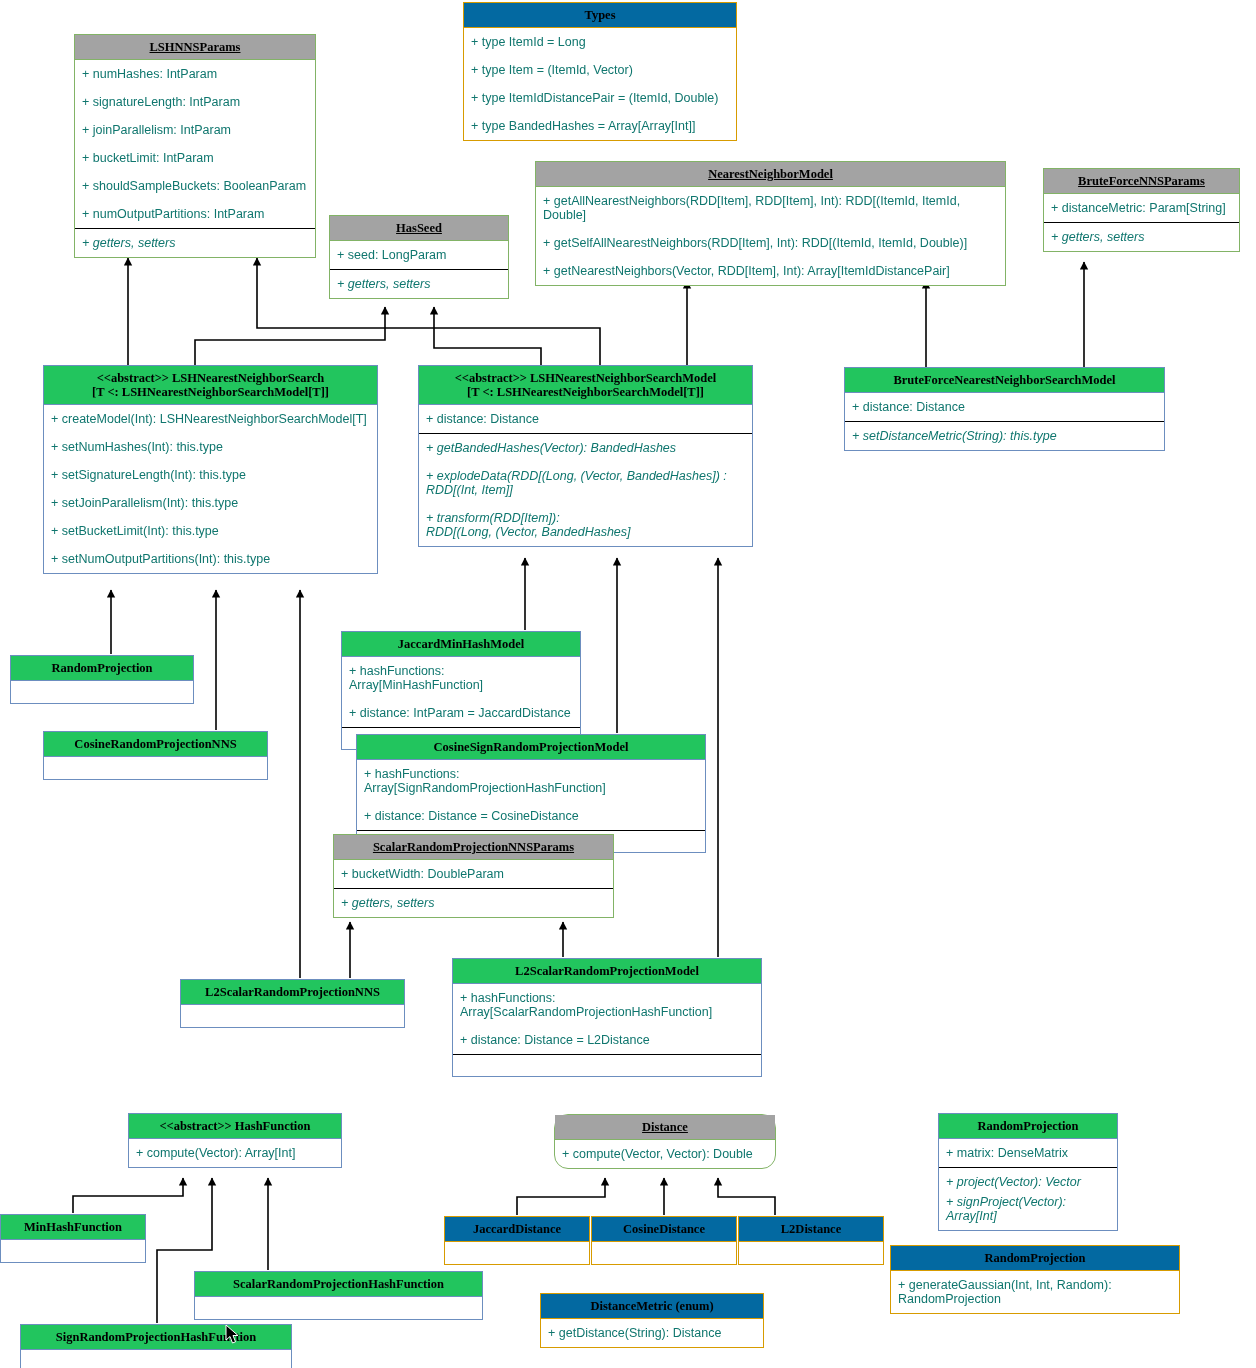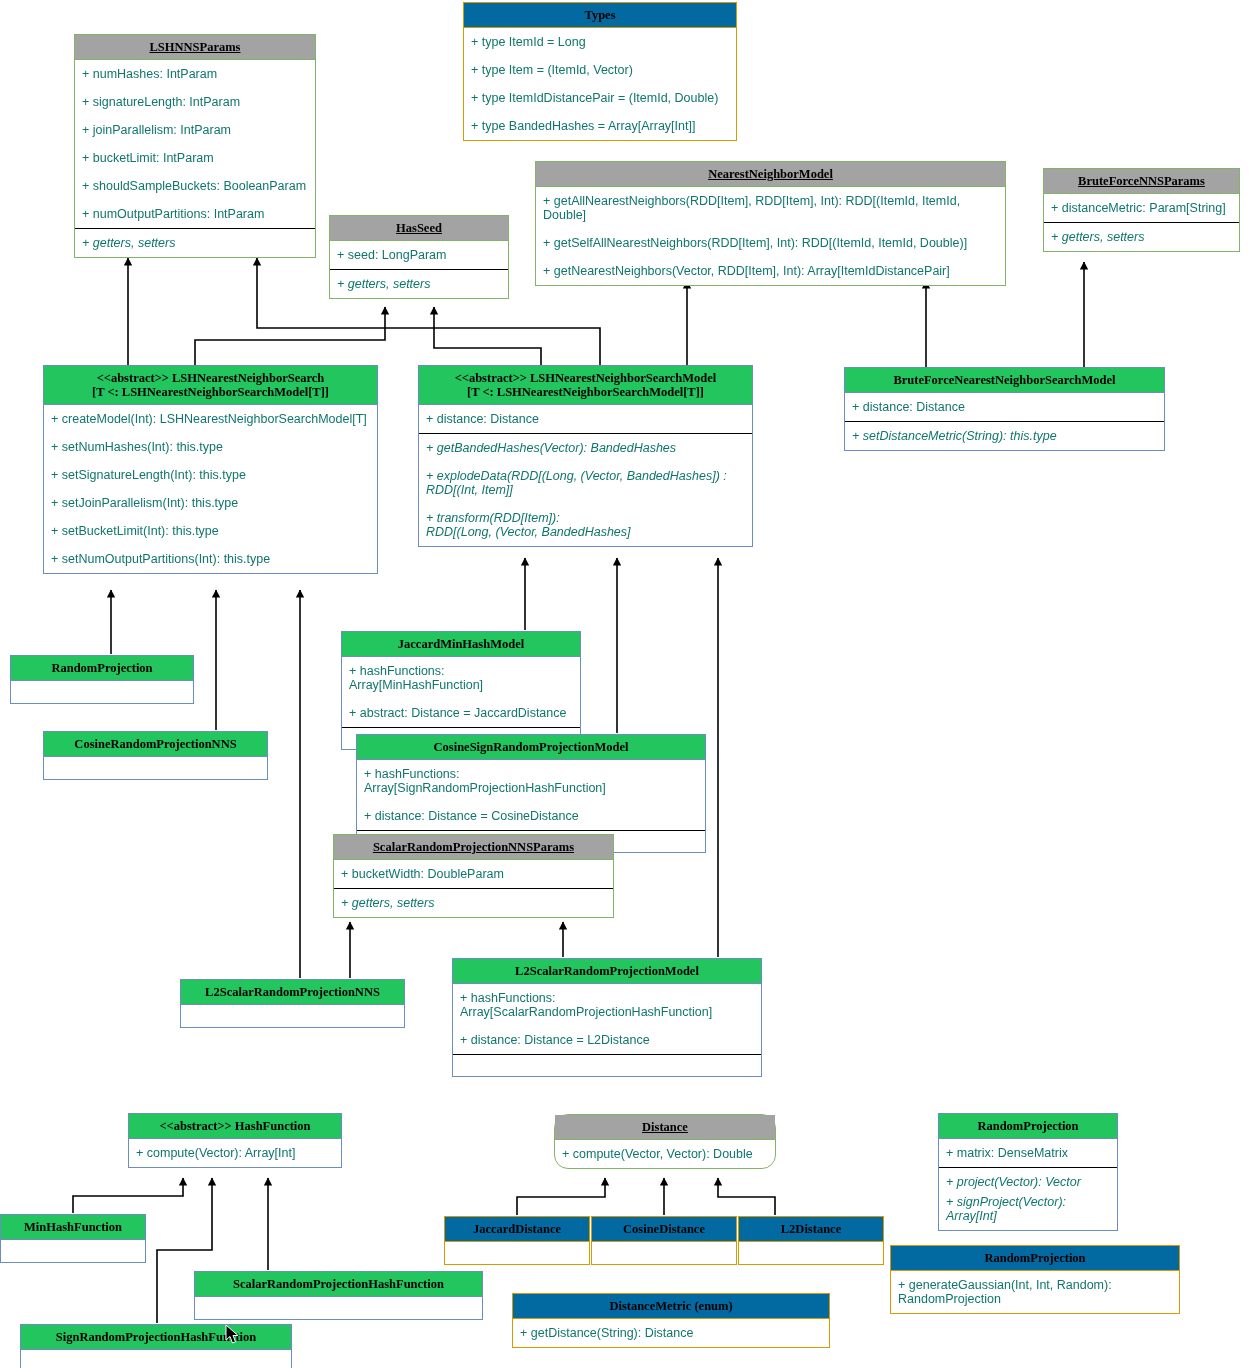--- a/index.html
+++ b/index.html
@@ -233,21 +233,21 @@
 
   <div class="uml blue" style="left:43px; top:731px; width:225px;">
     <div class="hdr">CosineRandomProjectionNNS</div>
     <div class="sect empty"></div>
   </div>
 
   <div class="uml blue" style="left:341px; top:631px; width:240px;">
     <div class="hdr">JaccardMinHashModel</div>
     <div class="sect">
       <div class="row">+ hashFunctions: Array[MinHashFunction]</div>
-      <div class="row">+ abstract: Distance = JaccardDistance</div>
+      <div class="row">+ distance: IntParam = JaccardDistance</div>
     </div>
     <div class="sect empty"></div>
   </div>
 
   <div class="uml blue" style="left:356px; top:734px; width:350px;">
     <div class="hdr">CosineSignRandomProjectionModel</div>
     <div class="sect">
       <div class="row">+ hashFunctions: Array[SignRandomProjectionHashFunction]</div>
       <div class="row">+ distance: Distance = CosineDistance</div>
     </div>
@@ -315,21 +315,21 @@
   <div class="uml orange" style="left:591px; top:1216px; width:146px;">
     <div class="hdr">CosineDistance</div>
     <div class="sect empty"></div>
   </div>
 
   <div class="uml orange" style="left:738px; top:1216px; width:146px;">
     <div class="hdr">L2Distance</div>
     <div class="sect empty"></div>
   </div>
 
-  <div class="uml orange" style="left:512px; top:1293px; width:318px;">
+  <div class="uml orange" style="left:540px; top:1293px; width:224px;">
     <div class="hdr">DistanceMetric (enum)</div>
     <div class="sect">
       <div class="row">+ getDistance(String): Distance</div>
     </div>
   </div>
 
   <div class="uml blue" style="left:938px; top:1113px; width:180px;">
     <div class="hdr">RandomProjection</div>
     <div class="sect">
       <div class="row">+ matrix: DenseMatrix</div>

